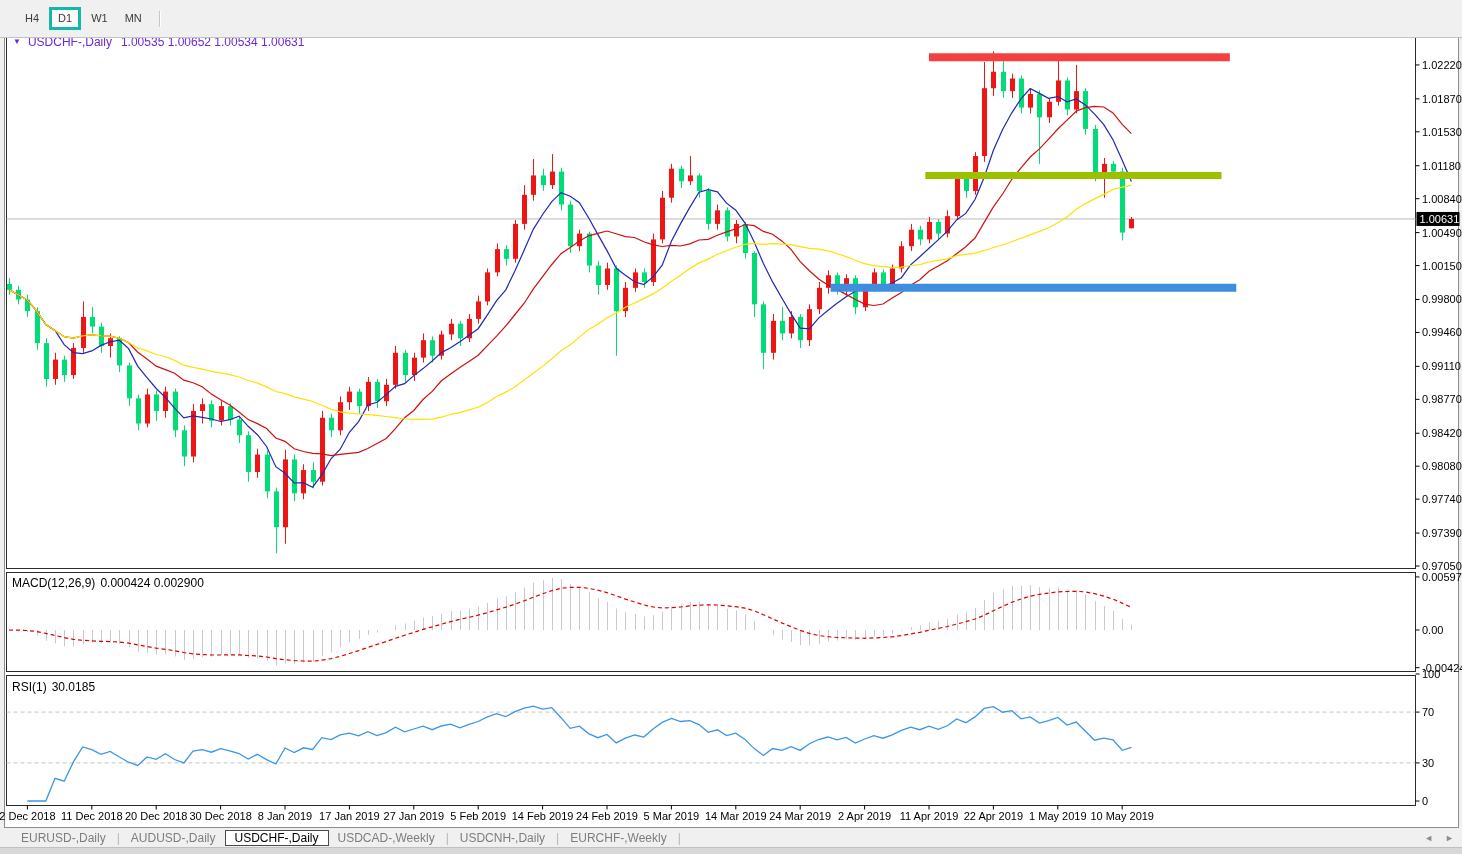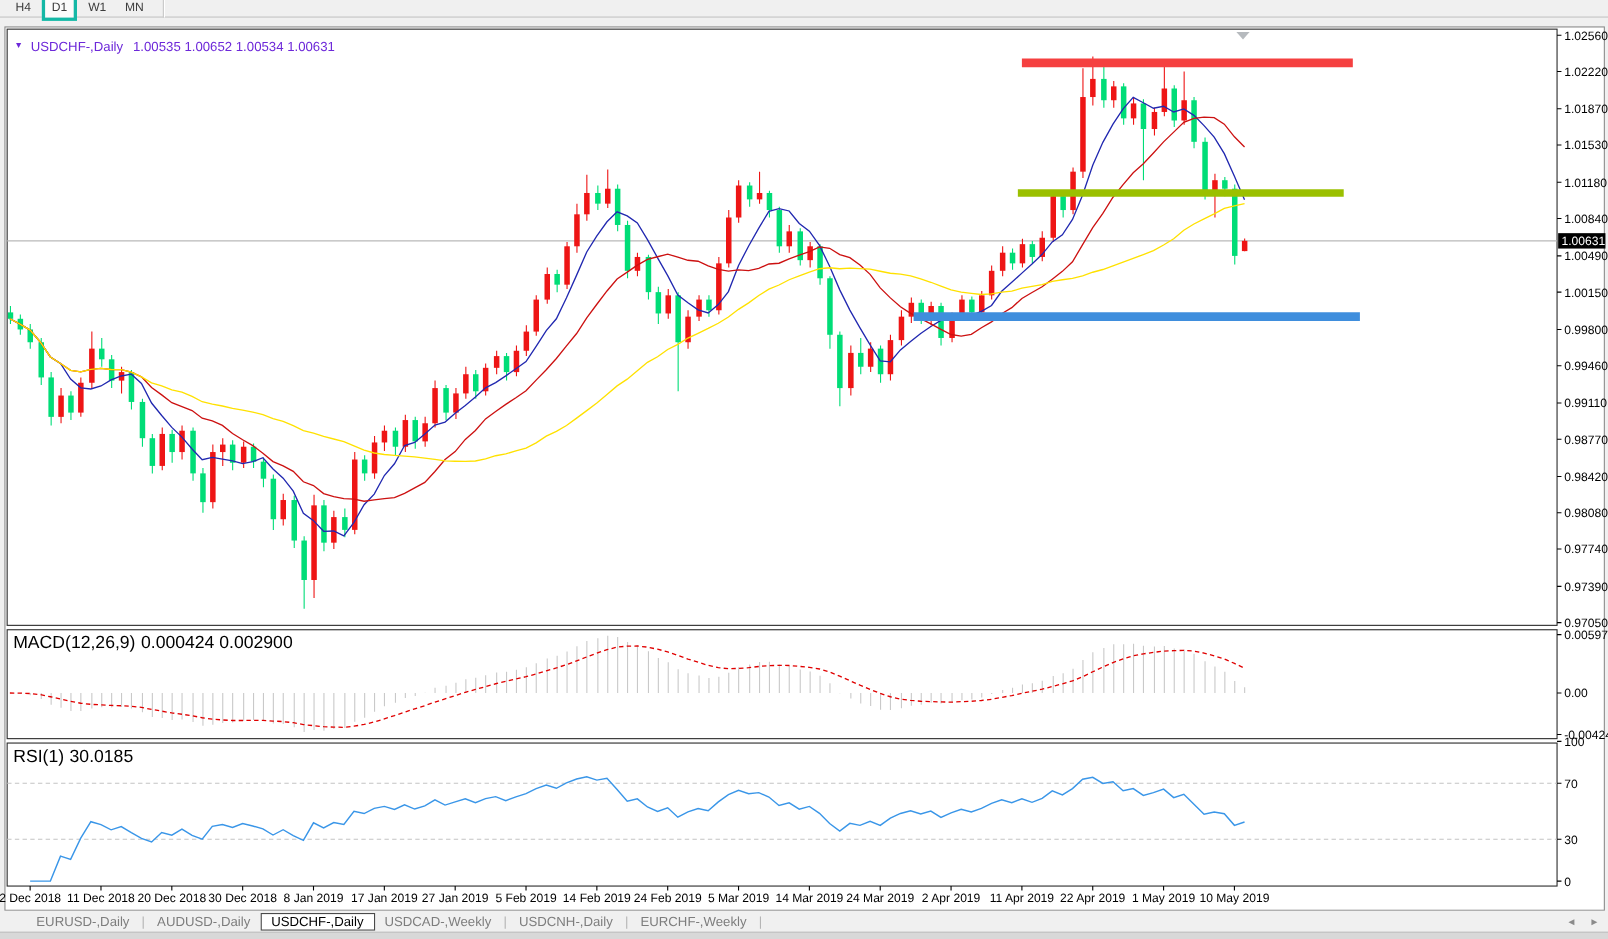--- a/index.html
+++ b/index.html
@@ -1,35 +1,35 @@
 <!DOCTYPE html>
 <html><head>
 <meta charset="utf-8">
 <style>
   html,body{margin:0;padding:0}
   body{width:1462px;height:854px;background:#f0f0f0;position:relative;overflow:hidden;
        font-family:"Liberation Sans",sans-serif;-webkit-font-smoothing:antialiased}
   svg{position:absolute;top:0;left:0;z-index:1;font-family:"Liberation Sans",sans-serif}
-  .toolbar{position:absolute;top:0;left:0;width:100%;height:16px;background:#f0f0f0;
-           border-bottom:1px solid #c3c3c3;display:flex;align-items:center;padding-left:7px;
+  .toolbar{position:absolute;top:0;left:0;width:100%;height:38px;background:#f0f0f0;
+           border-bottom:1px solid #c3c3c3;display:flex;align-items:center;padding-left:18px;
            box-sizing:border-box;z-index:5}
   .tf-btn{font-size:11px;color:#3c3c3c;padding:2px 6px;margin-right:3px;border:1px solid transparent;
           background:transparent;font-family:inherit;line-height:13px}
   .tf-btn.active{border:3px solid #14b8a6;background:#fbfbfb}
   .toolbar-sep{width:1px;height:16px;background:#c6c6c6;border-right:1px solid #ffffff;margin:0 7px}
   .chart-title{position:absolute;top:35px;left:13px;font-size:12px;color:#6d28d9;z-index:4;white-space:nowrap}
   .chart-title .tri{font-size:8px;margin-right:7px;vertical-align:2px}
   .chart-title .ohlc{margin-left:9px}
-  .ind-label{position:absolute;left:12px;font-size:16px;color:#000;z-index:4;white-space:nowrap}
+  .ind-label{position:absolute;left:12px;font-size:12px;color:#000;z-index:4;white-space:nowrap}
   #macd-label{top:576px}
   #rsi-label{top:680px}
   .ind-label .vals{margin-left:5px}
   .tabbar{position:absolute;top:828px;left:0;width:100%;height:19px;background:#f0f0f0;
           display:flex;align-items:center;font-size:12px;color:#7d7d7d;z-index:5;
-          box-sizing:border-box;padding-left:24px}
+          box-sizing:border-box;padding-left:12px}
   .tab{padding:1px 9px;cursor:default;white-space:nowrap}
   .tab.active{background:#fff;border:1px solid #4a4a4a;color:#000;padding:0 9px}
   .tab-sep{color:#b5b5b5;padding:0 2px}
   .tab-scroll{position:absolute;right:8px;top:833px;z-index:6;color:#8b8b8b;font-size:9px;display:flex;gap:12px}
   .statusbar{position:absolute;top:847px;left:0;width:100%;height:7px;background:#d8d8d8;
              border-top:1px solid #c0c0c0;box-sizing:border-box;z-index:5}
 </style>
 </head>
 <body>
 

